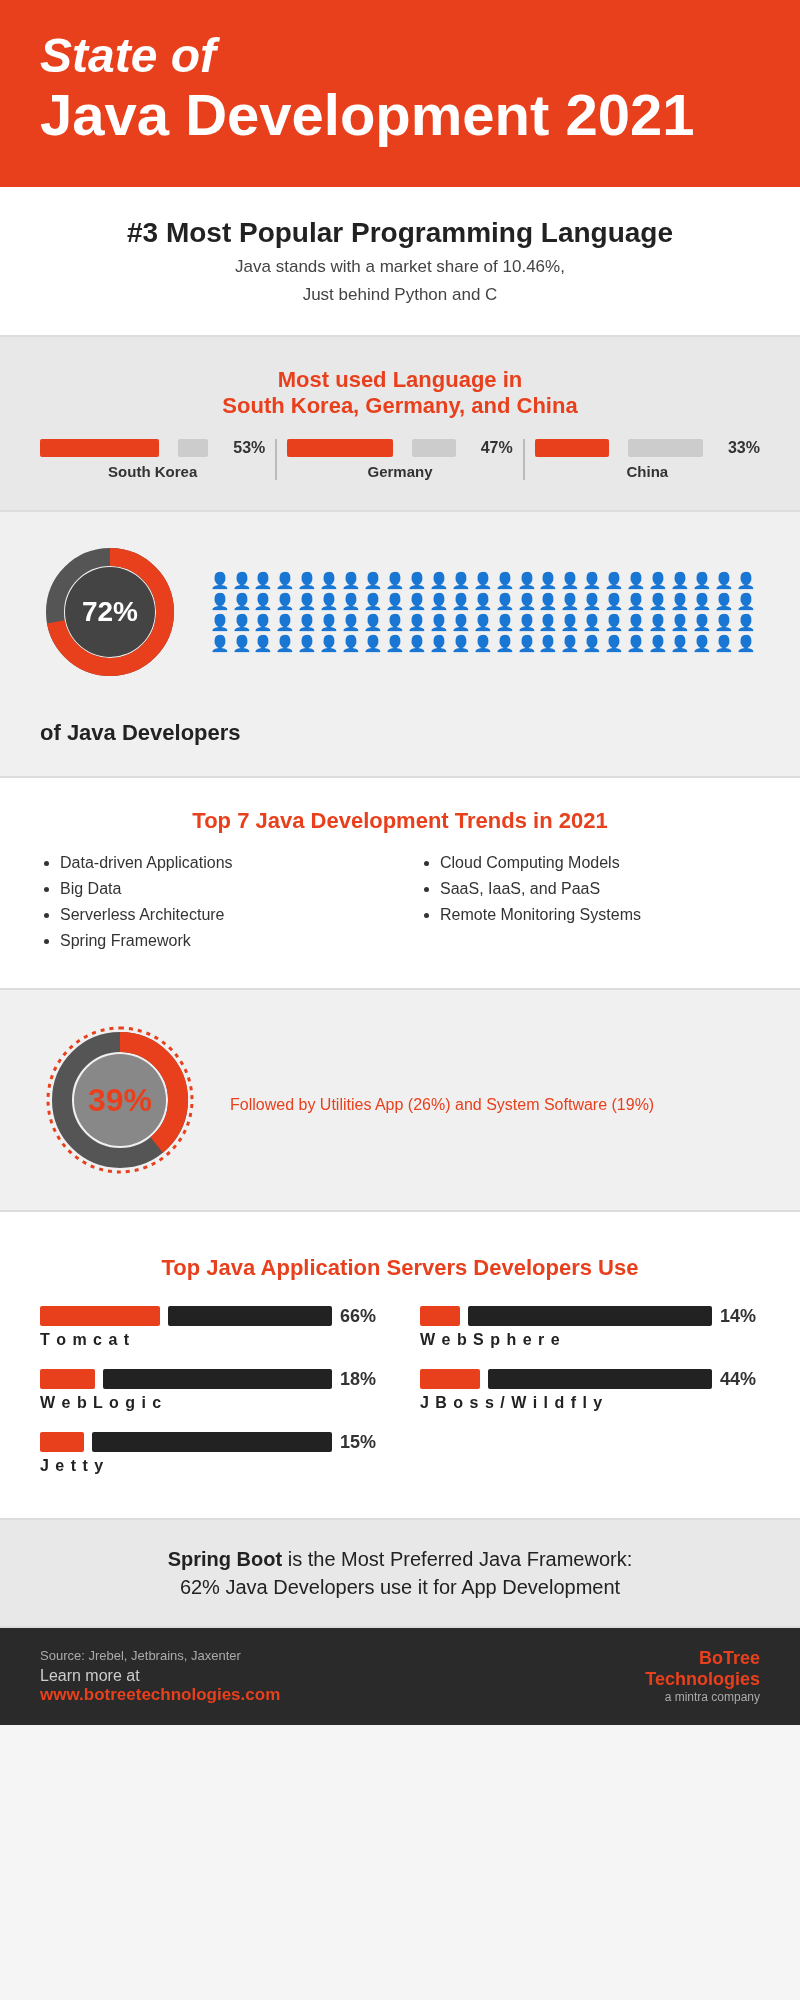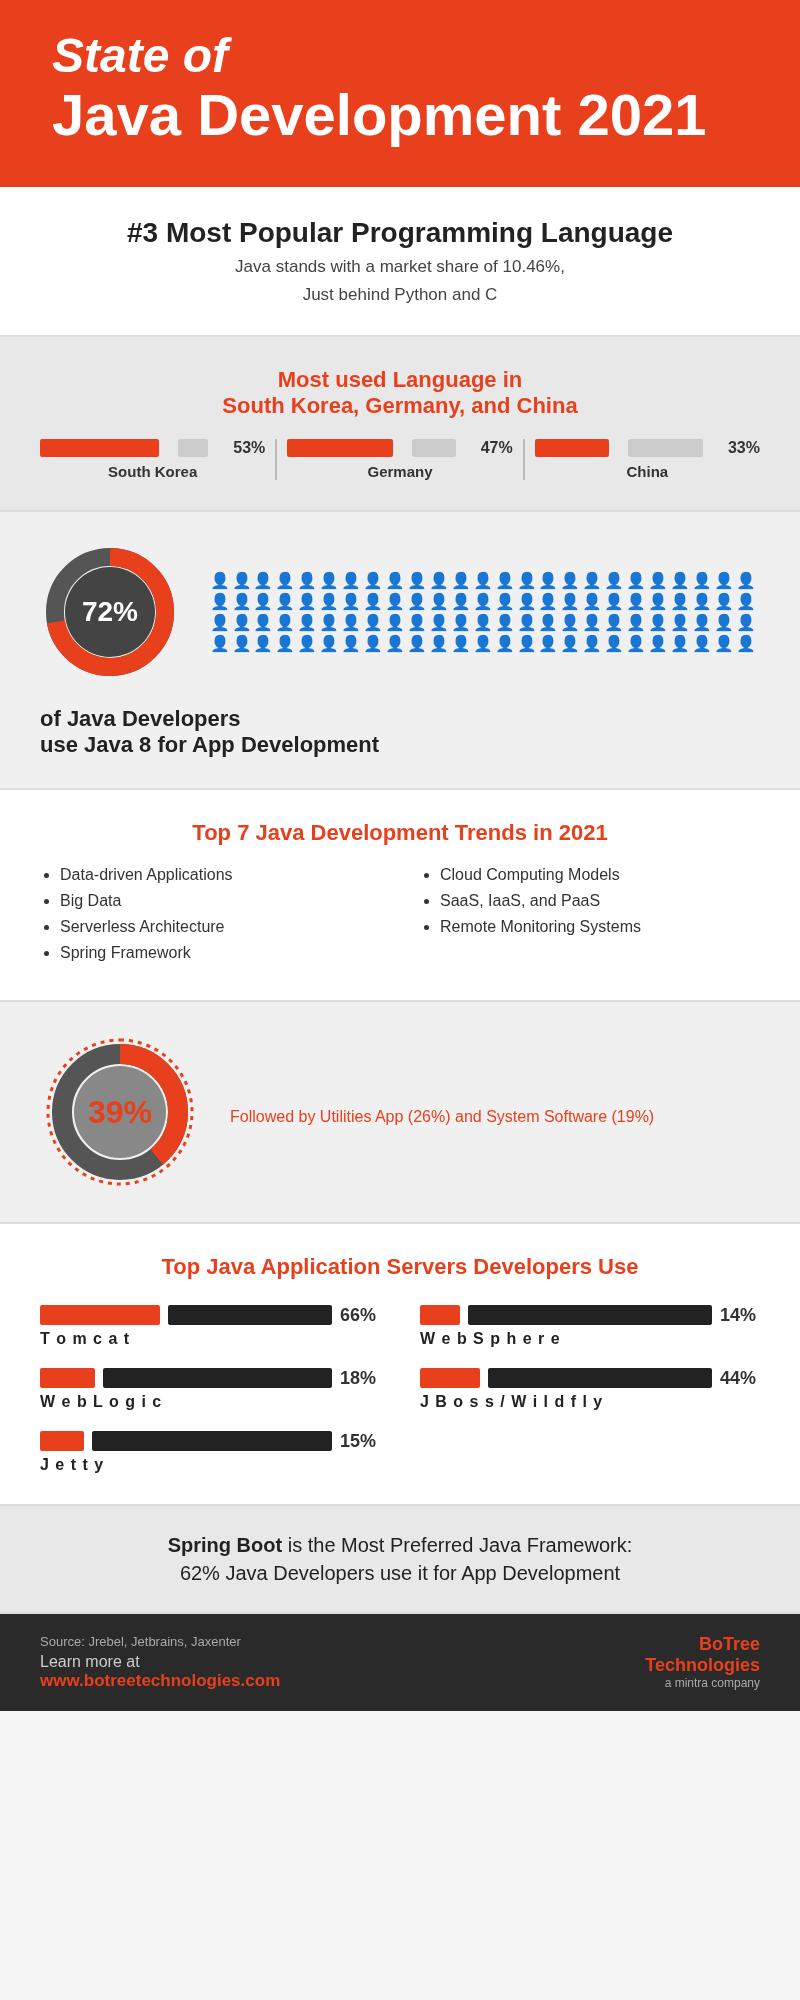--- a/index.html
+++ b/index.html
@@ -5,21 +5,21 @@
     * { box-sizing: border-box; margin: 0; padding: 0; }
     body {
       width: 800px;
       font-family: Arial, sans-serif;
       background: #f5f5f5;
     }
 
     
     .header {
       background: #e8401c;
-      padding: 30px 40px 40px 52px;
+      padding: 30px 40px 40px 40px;
       color: white;
     }
     .header-state {
       font-size: 48px;
       font-style: italic;
       font-weight: bold;
       line-height: 1.1;
     }
     .header-java {
       font-size: 58px;
@@ -140,21 +140,21 @@
     }
     .person-icon {
       font-size: 18px;
     }
     .person-icon.orange { color: #e8401c; }
     .person-icon.gray { color: #888; }
     .section-72-text {
       font-size: 22px;
       font-weight: bold;
       color: #222;
-      margin-top: 24px;
+      margin-top: 38px;
     }
 
     
     .section-trends {
       background: white;
       padding: 30px 40px;
       border-top: 2px solid #ddd;
       border-bottom: 2px solid #ddd;
     }
     .section-trends h3 {
@@ -216,21 +216,21 @@
     }
     .section-39-text p {
       color: #e8401c;
       font-size: 16px;
       margin-top: 10px;
     }
 
     
     .section-servers {
       background: white;
-      padding: 30px 40px;
+      padding: 43px 40px;
       border-bottom: 2px solid #ddd;
     }
     .section-servers h3 {
       color: #e8401c;
       font-size: 22px;
       font-weight: bold;
       text-align: center;
       margin-bottom: 25px;
     }
     .servers-grid {
@@ -497,21 +497,20 @@
         <span class="person-icon gray" style="font-size: 16px;">👤</span>
         <span class="person-icon gray" style="font-size: 16px;">👤</span>
         <span class="person-icon gray" style="font-size: 16px;">👤</span>
         <span class="person-icon gray" style="font-size: 16px;">👤</span>
         <span class="person-icon gray" style="font-size: 16px;">👤</span>
         <span class="person-icon gray" style="font-size: 16px;">👤</span>
       </div>
   </div>
   <div class="section-72-text">
     <span>of Java Developers</span><br>
-    <span>use Java 8 for App Development</span>
   </div>
 </div>
 
 <div class="section-trends">
   <h3>Top 7 Java Development Trends in 2021</h3>
   <div class="trends-columns">
     <div class="trends-col">
       <ul>
         <li>Data-driven Applications</li>
         <li>Big Data</li>

